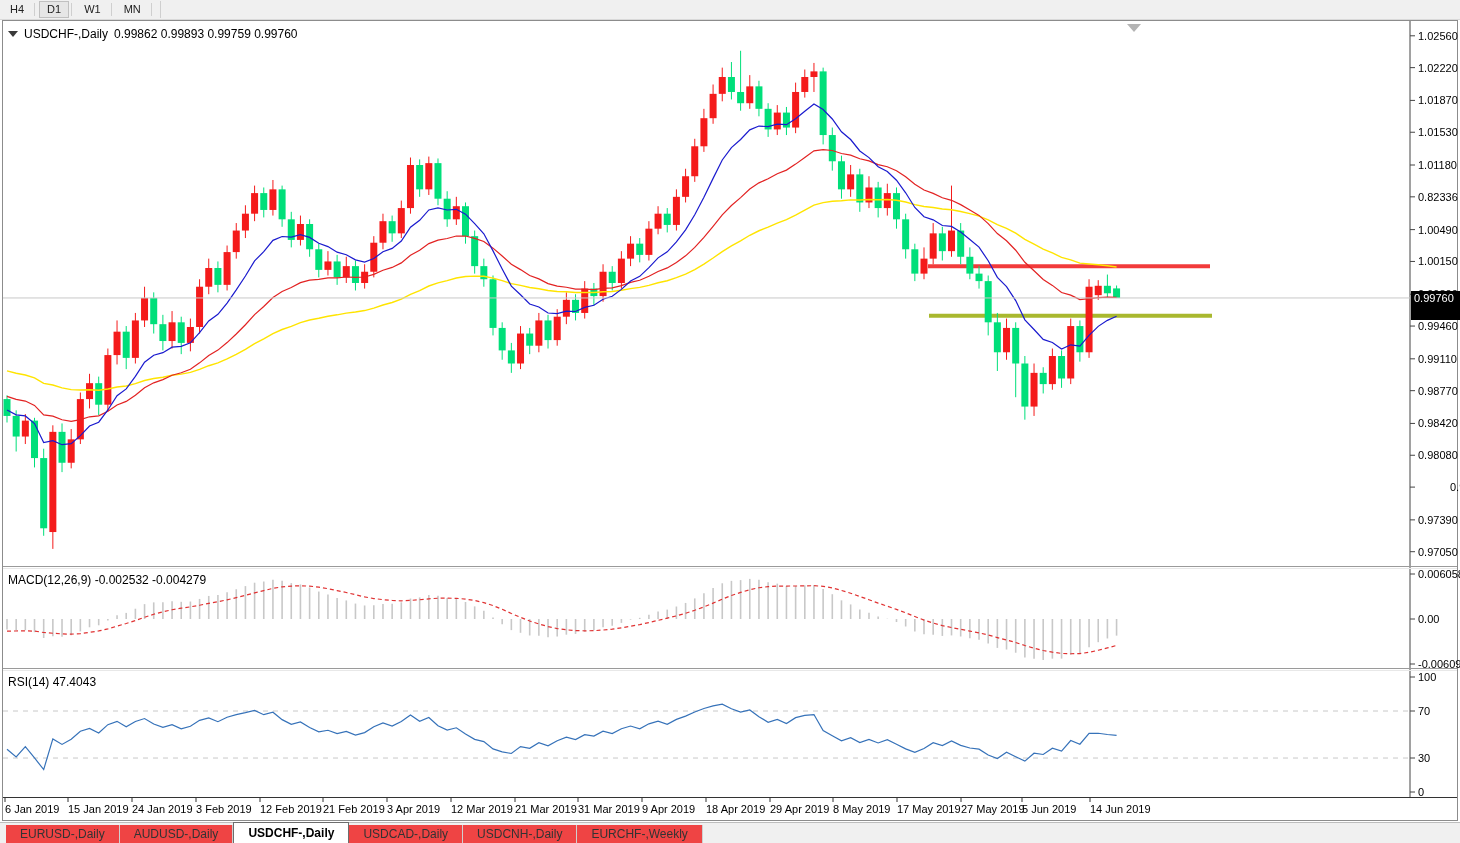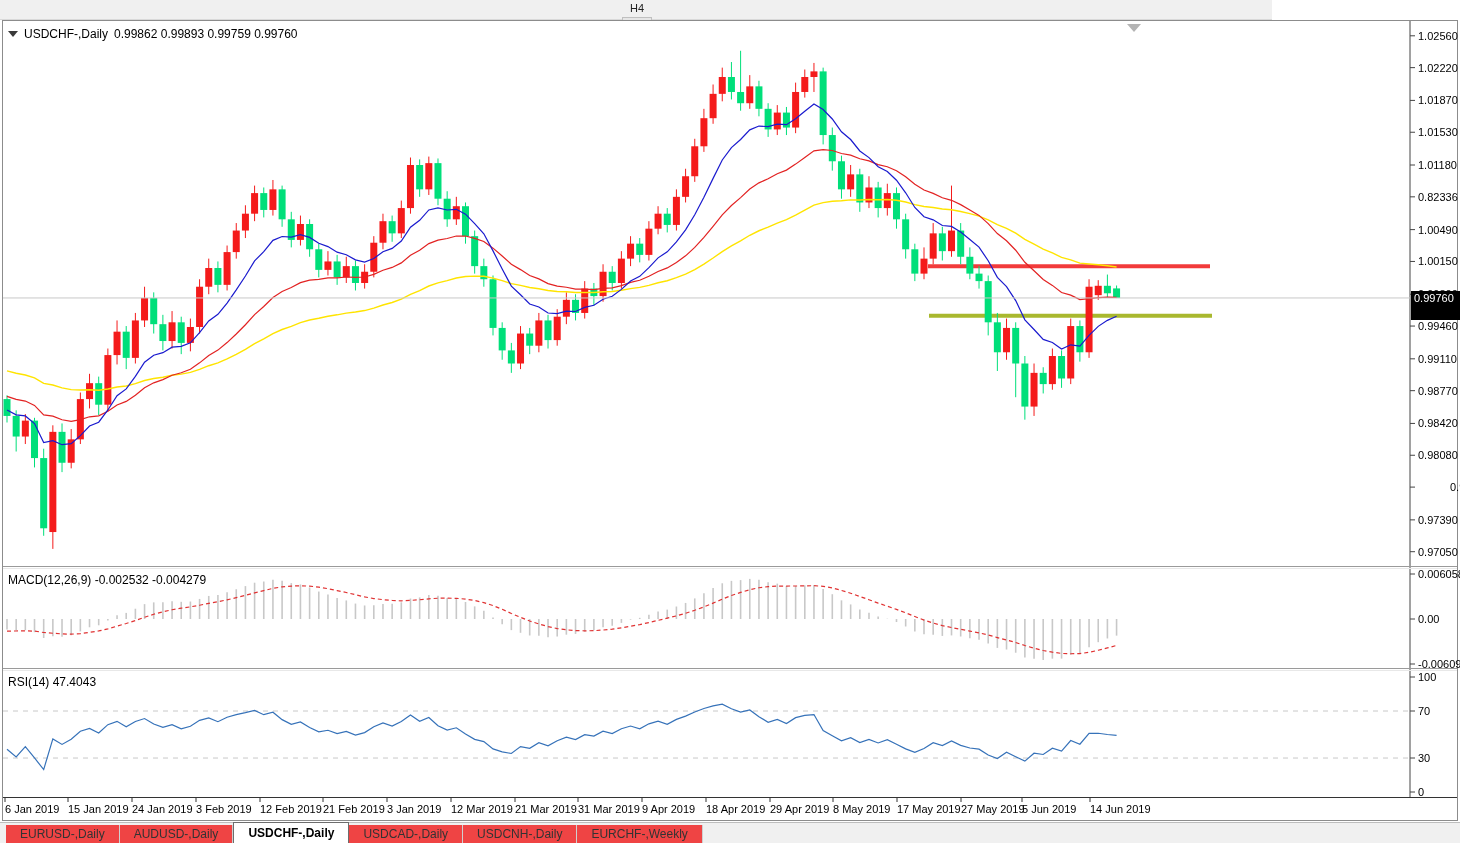--- a/index.html
+++ b/index.html
@@ -1,18 +1,18 @@
 <!DOCTYPE html>
 <html><head>
 <meta charset="utf-8">
 <style>
   html,body{margin:0;padding:0;background:#ffffff;font-family:"Liberation Sans",sans-serif;}
   #app{position:relative;width:1460px;height:843px;overflow:hidden;background:#fff;}
   
-  .tf-bar{position:absolute;left:0;top:0;width:1272px;height:19px;background:#f0f0f0;border-bottom:1px solid #d9d9d9;display:flex;align-items:center;flex-direction:column;}
+  .tf-bar{position:absolute;left:0;top:0;width:1460px;height:19px;background:#f0f0f0;border-bottom:1px solid #d9d9d9;display:flex;align-items:center;}
   .tf-btn{height:15px;line-height:15px;padding:0 7px;margin-left:2px;font-size:11px;color:#222;border:1px solid transparent;}
   .tf-btn.active{background:#e6e6e6;border:1px solid #c0c0c0;}
   .tf-sep{width:1px;height:13px;background:#cfcfcf;margin:0 2px;}
   .tf-sep.tall{height:17px;margin-left:6px;}
   
   .chart-frame{position:absolute;left:2px;top:20px;width:1456px;height:801px;border:1px solid #8c8c8c;background:#fff;box-sizing:border-box;}
   #chart-svg{position:absolute;left:0;top:0;}
   .pane-label{position:absolute;font-size:12px;color:#000;white-space:nowrap;z-index:5;}
   .title-row{position:absolute;left:8px;top:27px;font-size:12px;color:#000;z-index:5;display:flex;align-items:center;gap:6px;}
   .title-tri{width:0;height:0;border-left:5px solid transparent;border-right:5px solid transparent;border-top:6px solid #3a3a3a;display:inline-block;}
@@ -521,21 +521,21 @@
     <div class="axis-label" style="top: 677px;">100</div>
     <div class="axis-label" style="top: 711px;">70</div>
     <div class="axis-label" style="top: 758px;">30</div>
     <div class="axis-label" style="top: 792px;">0</div>
     <div class="date-label" style="left: 5px;">6 Jan 2019</div>
     <div class="date-label" style="left: 68px;">15 Jan 2019</div>
     <div class="date-label" style="left: 132px;">24 Jan 2019</div>
     <div class="date-label" style="left: 196px;">3 Feb 2019</div>
     <div class="date-label" style="left: 260px;">12 Feb 2019</div>
     <div class="date-label" style="left: 323px;">21 Feb 2019</div>
-    <div class="date-label" style="left: 387px;">3 Jan 2019</div>
+    <div class="date-label" style="left: 387px;">3 Apr 2019</div>
     <div class="date-label" style="left: 451px;">12 Mar 2019</div>
     <div class="date-label" style="left: 515px;">21 Mar 2019</div>
     <div class="date-label" style="left: 578px; text-align: center;">31 Mar 2019</div>
     <div class="date-label" style="left: 642px;">9 Apr 2019</div>
     <div class="date-label" style="left: 706px;">18 Apr 2019</div>
     <div class="date-label" style="left: 770px;">29 Apr 2019</div>
     <div class="date-label" style="left: 833px;">8 May 2019</div>
     <div class="date-label" style="left: 897px;">17 May 2019</div>
     <div class="date-label" style="left: 961px;">27 May 2019</div>
     <div class="date-label" style="left: 1022px;">5 Jun 2019</div>

